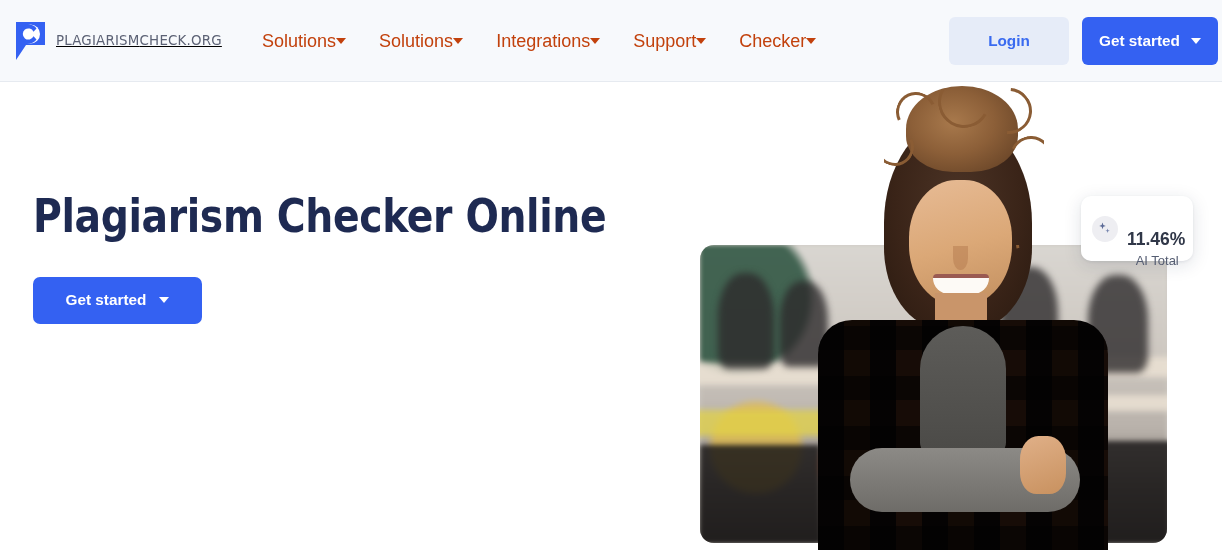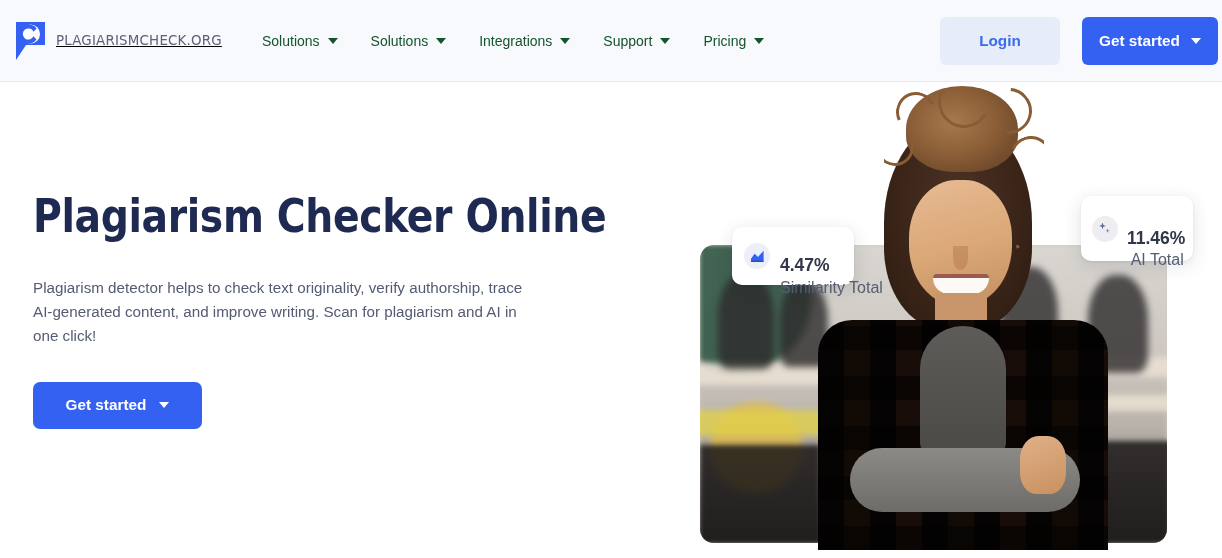--- a/index.html
+++ b/index.html
@@ -64,41 +64,40 @@
     left: 262px;
     top: 0;
     height: 82px;
     display: flex;
     align-items: center;
     gap: 33px;
   }
   .nav-item {
     display: flex;
     align-items: center;
-    gap: 8px;
-    color: #14532d;
-    font-size: 14px;
+    color: #c2410c;
+    font-size: 18px;
     cursor: pointer;
     white-space: nowrap;
   }
   .caret {
     width: 0; height: 0;
     border-left: 5px solid transparent;
     border-right: 5px solid transparent;
     border-top: 6px solid currentColor;
     display: inline-block;
   }
 
   .header-actions {
     position: absolute;
     right: 4px;
     top: 17px;
     display: flex;
     align-items: center;
-    gap: 22px;
+    gap: 13px;
     padding-left: 42px;
   }
   .btn-login {
     width: 120px;
     height: 48px;
     border-radius: 6px;
     background: #e6ecf8;
     color: #3a6bf0;
     font-size: 15.3px;
     font-weight: bold;
@@ -389,21 +388,21 @@
   .stat-text { display: flex; flex-direction: column; }
   .stat-value {
     font-size: 17.5px;
     font-weight: bold;
     color: #303748;
     line-height: 1.15;
     white-space: nowrap;
     margin-top: 40px;
   }
   .stat-label {
-    font-size: 16px;
+    font-size: 13px;
     color: #555d72;
     margin-top: 3px;
     white-space: nowrap;
   }
   .card-ai .stat-text { align-items: flex-start; }
   .card-ai .stat-label { align-self: center; margin-left: 2px; }
 </style>
 </head>
 <body>
 
@@ -436,37 +435,36 @@
       </div>
       <div class="nav-item">
         <span>Integrations</span>
         <span class="caret"></span>
       </div>
       <div class="nav-item">
         <span>Support</span>
         <span class="caret"></span>
       </div>
       <div class="nav-item">
-        <span>Pricing</span>
+        <span>Checker</span>
         <span class="caret"></span>
       </div>
     </nav>
 
     <div class="header-actions">
       <button class="btn-login">Login</button>
       <button class="btn-getstarted-hdr">
         <span>Get started</span>
         <span class="caret"></span>
       </button>
     </div>
   </div>
 
   <div class="hero-left">
     <h1 class="hero-title">Plagiarism Checker Online</h1>
-    <p class="hero-sub">Plagiarism detector helps to check text originality, verify authorship, trace AI-generated content, and improve writing. Scan for plagiarism and AI in one click!</p>
     <button class="btn-getstarted-hero">
       <span>Get started</span>
       <span class="caret"></span>
     </button>
   </div>
 
   <div class="photo-frame">
     <div class="photo-inner">
       <div class="cls-bg"></div>
       <div class="cls-desk" style="left:-10px; top:118px; width:170px; height:22px;"></div>
@@ -516,32 +514,20 @@
         <div class="curl" style="left:196px; top:4px;  width:40px; height:40px; transform:rotate(20deg);"></div>
         <div class="curl" style="left:286px; top:0px;  width:46px; height:46px; transform:rotate(140deg);"></div>
         <div class="curl" style="left:238px; top:-12px;width:52px; height:52px; transform:rotate(255deg);"></div>
         <div class="curl" style="left:310px; top:48px; width:42px; height:42px; transform:rotate(70deg);"></div>
         <div class="curl" style="left:176px; top:40px; width:38px; height:38px; transform:rotate(200deg);"></div>
         <div class="face"></div>
       </div>
     </div>
   </div>
 
-  <div class="stat-card card-similarity">
-    <div class="stat-icon">
-      <svg width="15" height="14" viewBox="0 0 16 14" xmlns="http://www.w3.org/2000/svg">
-        <path d="M1 10 L5 4.5 L8.5 8 L14.5 1.5 V12 H1 Z" fill="#3461f2"></path>
-        <rect x="1" y="11.6" width="13.6" height="1.8" rx="0.6" fill="#2a4fbd"></rect>
-      </svg>
-    </div>
-    <div class="stat-text">
-      <span class="stat-value">4.47%</span>
-      <span class="stat-label">Similarity Total</span>
-    </div>
-  </div>
 
   <div class="stat-card card-ai">
     <div class="stat-icon ai">
       <svg width="16" height="16" viewBox="0 0 16 16" xmlns="http://www.w3.org/2000/svg">
         <path d="M5.5 1.6 L6.35 4.05 L8.8 4.9 L6.35 5.75 L5.5 8.2 L4.65 5.75 L2.2 4.9 L4.65 4.05 Z" fill="#5b6a96"></path>
         <path d="M10.6 7.6 L11.15 9.25 L12.8 9.8 L11.15 10.35 L10.6 12 L10.05 10.35 L8.4 9.8 L10.05 9.25 Z" fill="#7584ad"></path>
       </svg>
     </div>
     <div class="stat-text">
       <span class="stat-value">11.46%</span>

